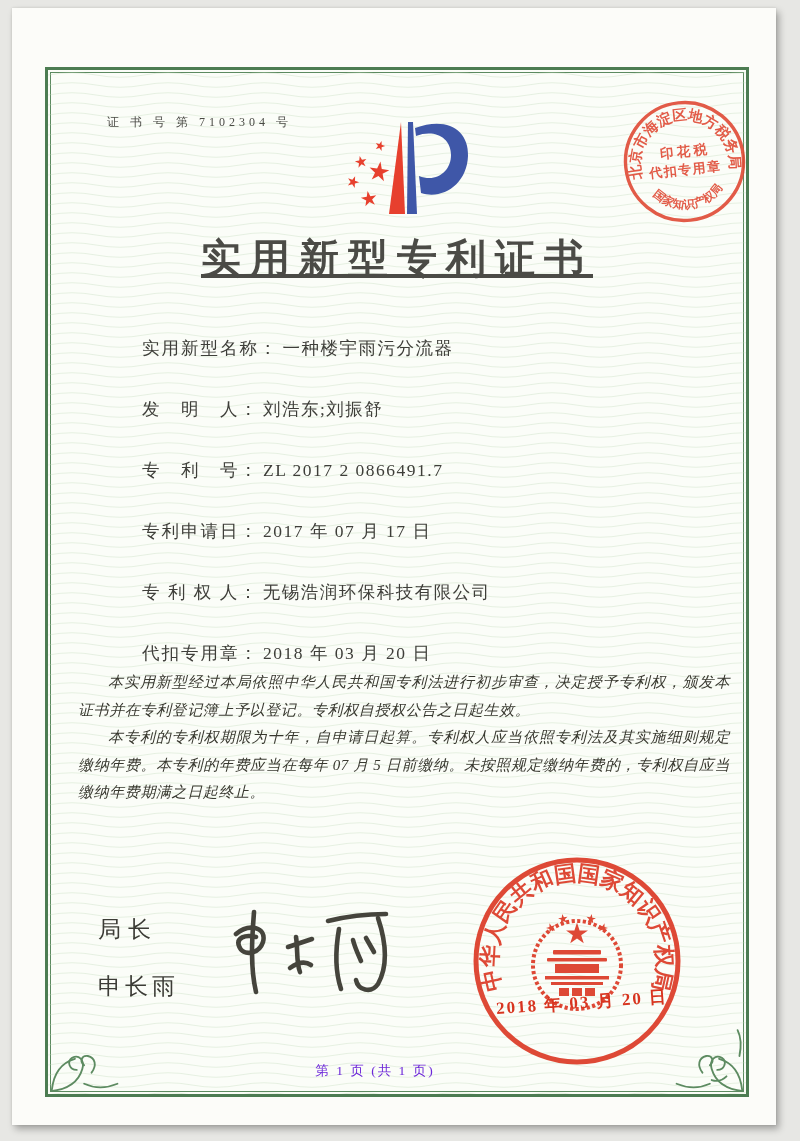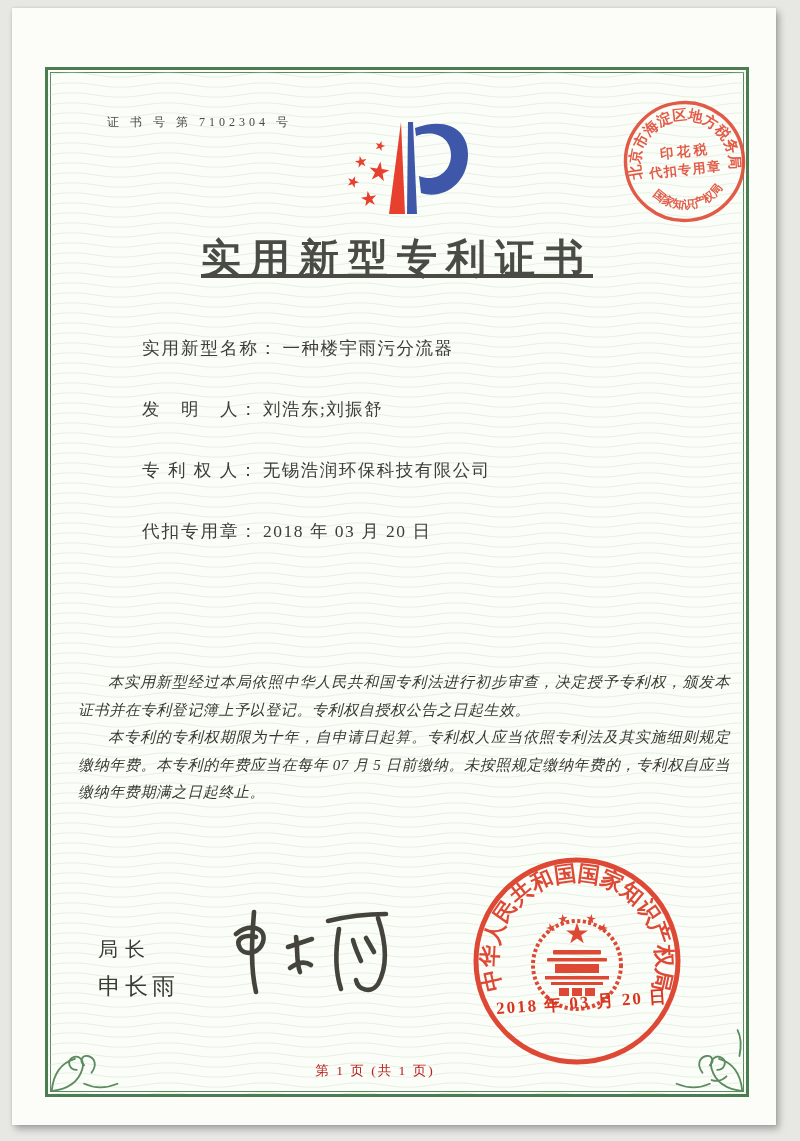--- a/index.html
+++ b/index.html
@@ -38,33 +38,33 @@
   .fields{position:absolute;left:48px;top:267px;width:620px;margin-left:46px;}
   .field-row{line-height:23px;margin-bottom:38px;white-space:nowrap;}
   .field-label{font-size:17.5px;color:#3e3e39;letter-spacing:2px;}
   .field-value{font-size:17.5px;color:#3e3e39;letter-spacing:1.5px;margin-left:4px;}
   .paras{position:absolute;left:30px;top:599px;width:652px;}
   .paras p{
     margin:0;text-indent:2em;font-size:15px;line-height:27.5px;
     color:#38382f;letter-spacing:0.6px;text-align:justify;
     font-style:italic; 
   }
-  .signer-title{position:absolute;left:50px;top:866px;font-size:20px;letter-spacing:7px;color:#3c3c36;}
+  .signer-title{position:absolute;left:50px;top:844px;font-size:23px;letter-spacing:7px;color:#3c3c36;}
   .signer-name{position:absolute;left:50px;top:901px;font-size:23px;letter-spacing:4px;color:#3c3c36;}
   .signature{position:absolute;left:168px;top:834px;width:215px;height:102px;}
   .seal{position:absolute;left:418px;top:780px;width:222px;height:222px;opacity:.92;}
   .seal-date{
     position:absolute;left:428px;top:921px;width:212px;text-align:center;
     color:#d8341f;font-size:17px;letter-spacing:2px;transform:rotate(-4deg);
     font-weight:600;
   }
   .stamp{position:absolute;left:570px;top:25px;width:133px;height:133px;transform:rotate(-6deg);opacity:.9;}
   .footer{
     position:absolute;left:0;bottom:14px;width:100%;text-align:center;
-    font-size:13.5px;color:#b91c1c;letter-spacing:2px;transform:translateX(-22px);
+    font-size:13.5px;color:#6d28d9;letter-spacing:2px;transform:translateX(-22px);
   }
   .flourish{position:absolute;bottom:1px;width:74px;height:74px;}
   .flourish.bl{left:1px;transform:scaleX(-1);}
   .flourish.br{right:1px;}
 </style>
 </head>
 <body>
 
 <div class="paper">
   <div class="frame">
@@ -102,20 +102,26 @@
       </svg>
 
       <h1 class="title">实用新型专利证书</h1>
 
       <div class="fields">
         <div class="field-row">
           <span class="field-label">实用新型名称：</span><span class="field-value">一种楼宇雨污分流器</span>
         </div>
         <div class="field-row">
           <span class="field-label">发　明　人：</span><span class="field-value">刘浩东;刘振舒</span>
+        </div>
+        <div class="field-row">
+          <span class="field-label">专　利　号：</span><span class="field-value">ZL 2017 2 0866491.7</span>
+        </div>
+        <div class="field-row">
+          <span class="field-label">专利申请日：</span><span class="field-value">2017 年 07 月 17 日</span>
         </div>
         <div class="field-row">
           <span class="field-label">专 利 权 人：</span><span class="field-value">无锡浩润环保科技有限公司</span>
         </div>
         <div class="field-row">
           <span class="field-label">代扣专用章：</span><span class="field-value">2018 年 03 月 20 日</span>
         </div>
       </div>
 
       <div class="paras">

